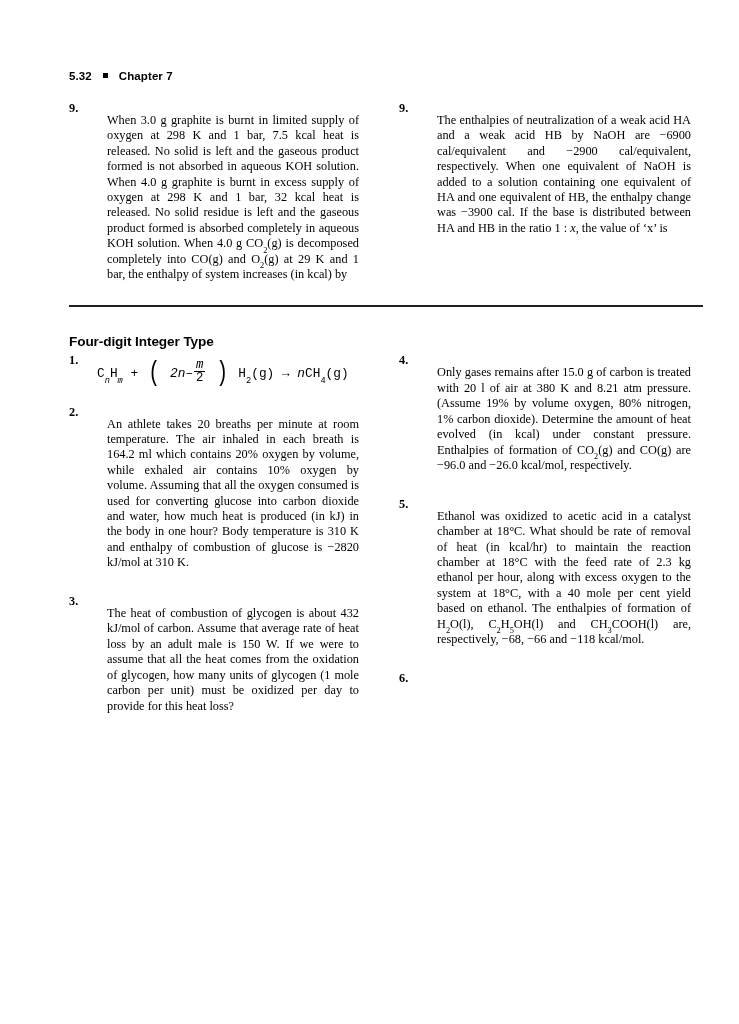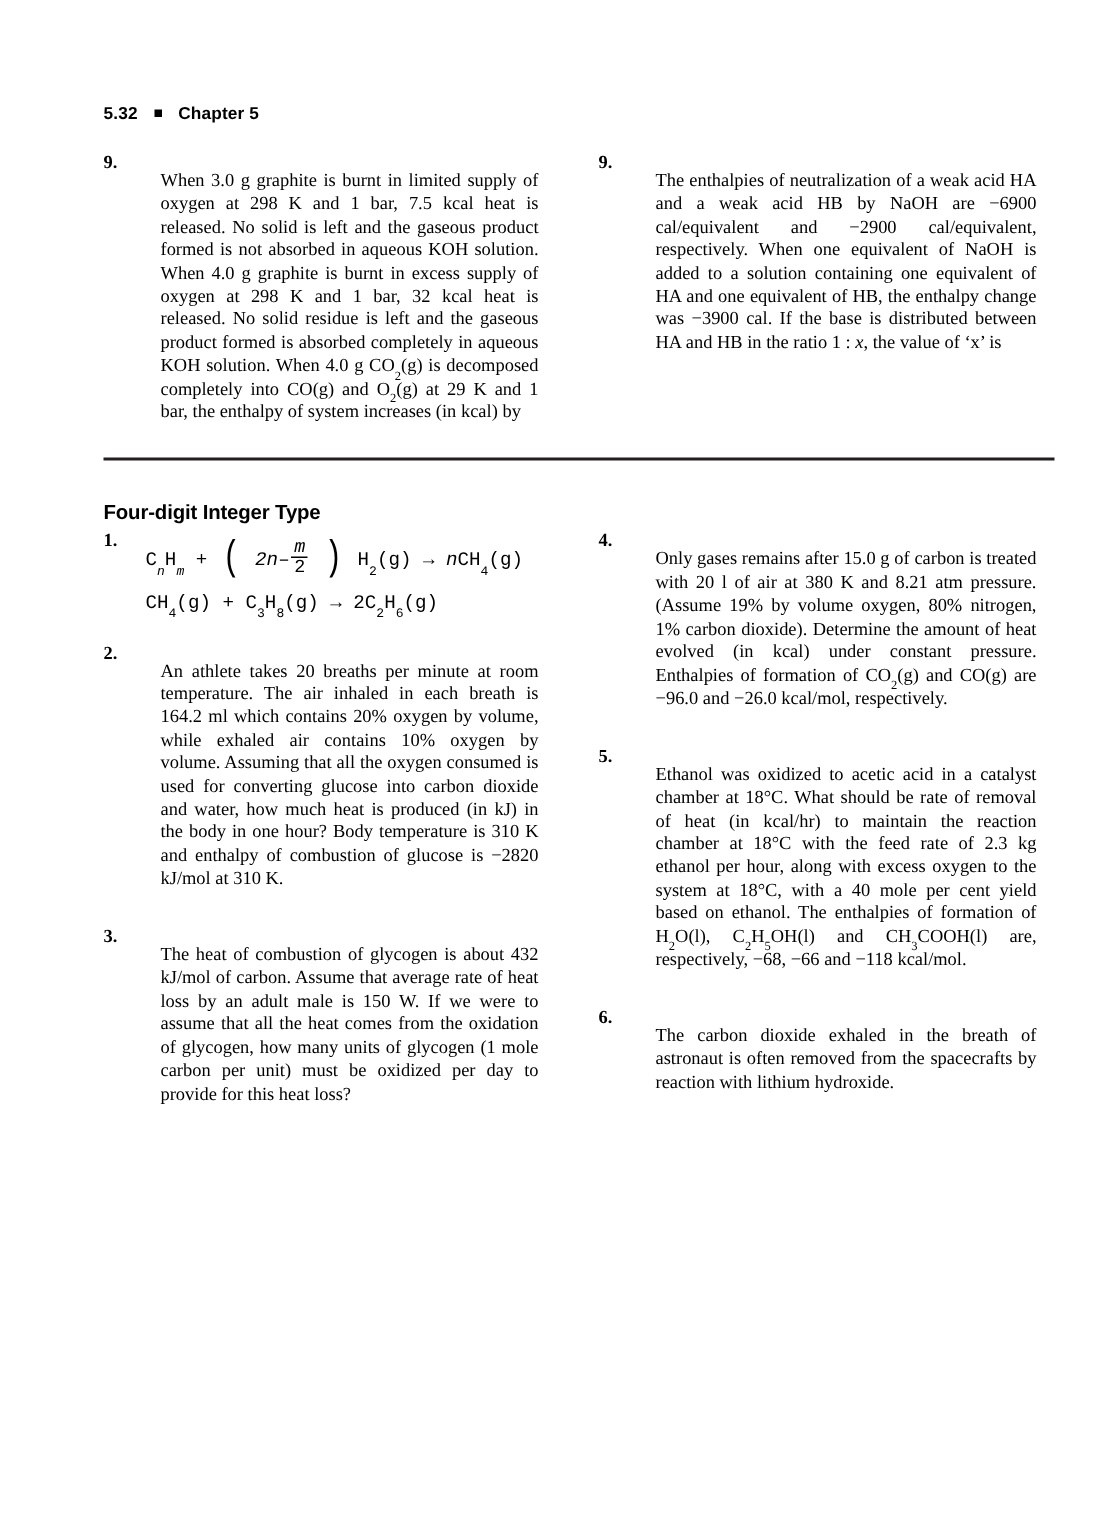--- a/index.html
+++ b/index.html
@@ -133,21 +133,21 @@
   }
 </style>
 </head>
 <body>
 
 <div class="page">
 
   <div class="runhead">
     <span class="folio">5.32</span>
     <span class="sq"></span>
-    <span class="chap">Chapter 5</span>
+    <span class="chap">Chapter 7</span>
   </div>
 
   <div class="cols">
     <div class="col">
       <div class="q tight">
         <div class="qnum">9.</div>
         <div class="qbody">
           <p>When 3.0 g graphite is burnt in limited supply of oxygen at 298 K and 1 bar, 7.5 kcal heat is released. No solid is left and the gaseous product formed is not absorbed in aqueous KOH solution. When 4.0 g graphite is burnt in excess supply of oxygen at 298 K and 1 bar, 32 kcal heat is released. No solid residue is left and the gaseous product formed is absorbed completely in aqueous KOH solution. When 4.0 g CO<sub>2</sub>(g) is decomposed completely into CO(g) and O<sub>2</sub>(g) at 29 K and 1 bar, the enthalpy of system increases (in kcal) by</p>
         </div>
       </div>
@@ -174,21 +174,20 @@
         <div class="qnum">1.</div>
         <div class="qbody">
           <div class="eq indent">C<sub class="it">n</sub>H<sub class="it">m</sub> +
             <span class="paren">(</span>
             <span class="it">2n</span>–<span class="frac">
                 <span class="num">m</span>
                 <span class="den">2</span>
               </span>
             <span class="paren">)</span>
             H<sub>2</sub>(g) → <span class="it">n</span>CH<sub>4</sub>(g)</div>
-          <div class="eq indent">CH<sub>4</sub>(g) + C<sub>3</sub>H<sub>8</sub>(g) → 2C<sub>2</sub>H<sub>6</sub>(g)</div>
         </div>
       </div>
 
       <div class="q">
         <div class="qnum">2.</div>
         <div class="qbody">
           <p>An athlete takes 20 breaths per minute at room temperature. The air inhaled in each breath is 164.2 ml which contains 20% oxygen by volume, while exhaled air contains 10% oxygen by volume. Assuming that all the oxygen consumed is used for converting glucose into carbon dioxide and water, how much heat is produced (in kJ) in the body in one hour? Body temperature is 310 K and enthalpy of combustion of glucose is −2820 kJ/mol at 310 K.</p>
         </div>
       </div>
 
@@ -213,20 +212,19 @@
       <div class="q">
         <div class="qnum">5.</div>
         <div class="qbody">
           <p>Ethanol was oxidized to acetic acid in a catalyst chamber at 18°C. What should be rate of removal of heat (in kcal/hr) to maintain the reaction chamber at 18°C with the feed rate of 2.3 kg ethanol per hour, along with excess oxygen to the system at 18°C, with a 40 mole per cent yield based on ethanol. The enthalpies of formation of H<sub>2</sub>O(l), C<sub>2</sub>H<sub>5</sub>OH(l) and CH<sub>3</sub>COOH(l) are, respectively, −68, −66 and −118 kcal/mol.</p>
         </div>
       </div>
 
       <div class="q">
         <div class="qnum">6.</div>
         <div class="qbody">
-          <p>The carbon dioxide exhaled in the breath of astronaut is often removed from the spacecrafts by reaction with lithium hydroxide.</p>
         </div>
       </div>
 
     </div>
   </div>
 
 </div>
 
 </body></html>

